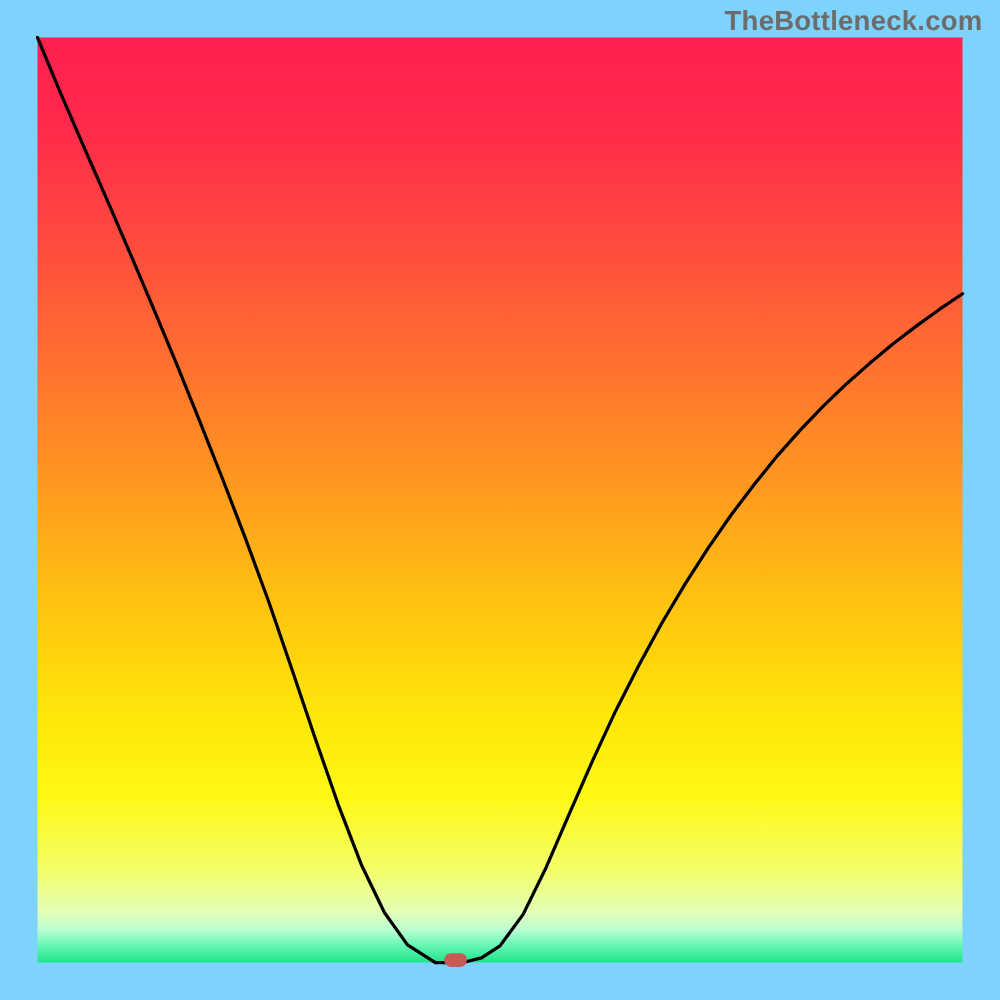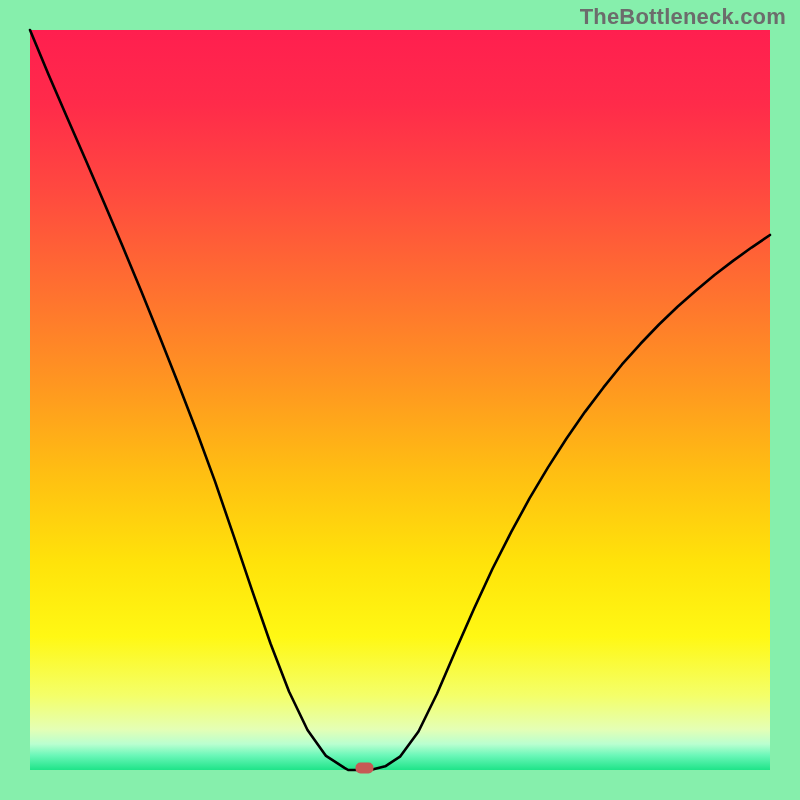--- a/index.html
+++ b/index.html
@@ -7,21 +7,21 @@
     padding: 0;
     width: 800px;
     height: 800px;
     background: #000;
     font-family: Arial, Helvetica, sans-serif;
   }
   .frame {
     position: relative;
     width: 800px;
     height: 800px;
-    background: #86efac;
+    background: #7dd3fc;
   }
   .watermark {
     position: absolute;
     top: 4px;
     right: 14px;
     color: #6c6c6c;
     font-size: 22px;
     font-weight: 600;
     letter-spacing: 0.2px;
     z-index: 10;

